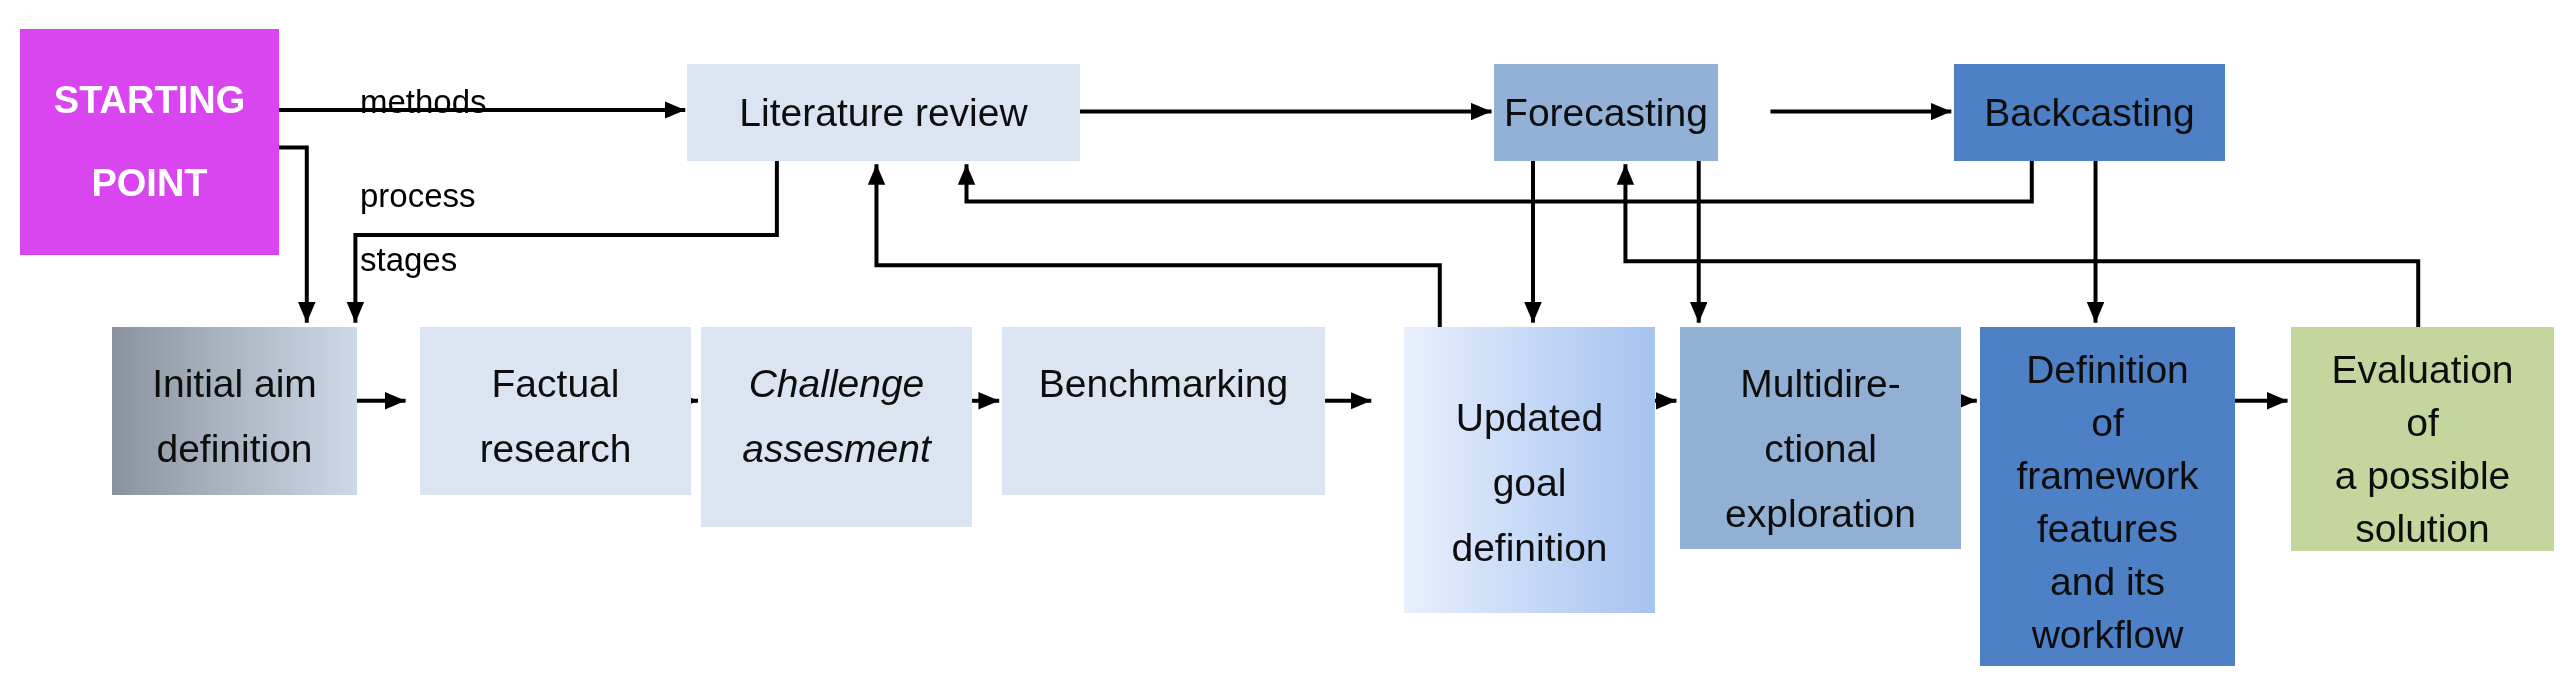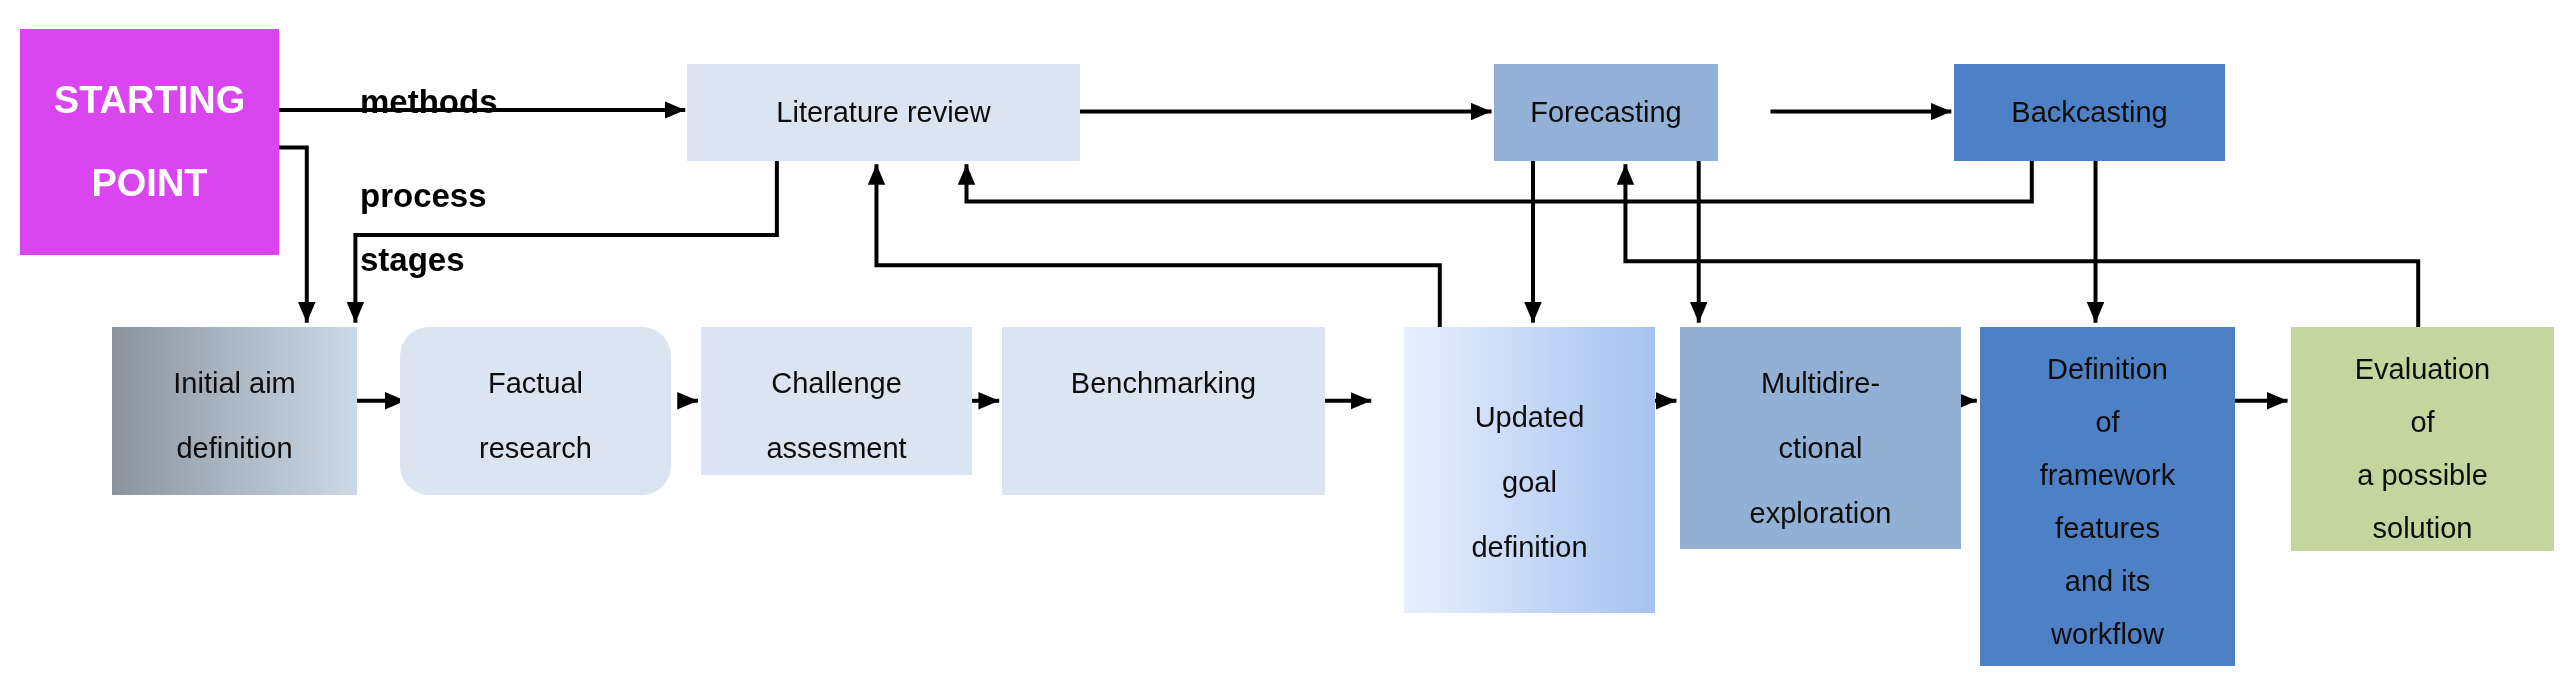--- a/index.html
+++ b/index.html
@@ -10,37 +10,37 @@
     font-family:"Liberation Sans", sans-serif;
     overflow:hidden;
   }
   .edges{position:absolute;left:0;top:0;width:2576px;height:690px;}
   .edges polyline{fill:none;stroke:#000;stroke-width:5;}
   .node{
     position:absolute;
     display:flex;flex-direction:column;align-items:center;
     text-align:center;
     color:#0d0d0d;
-    font-size:29px;
+    font-size:39px;
     line-height:65px;
     padding-top:24px;
     box-sizing:border-box;
   }
   .node .ln{white-space:nowrap;}
   .vcenter{justify-content:center;padding-top:0;}
   .x6,.x4{line-height:53px;padding-top:16px;}
   .start-box{
     position:absolute;
     background:#d946ef;color:#ffffff;
     display:flex;flex-direction:column;align-items:center;justify-content:center;
     text-align:center;font-weight:bold;font-size:38px;line-height:83px;
   }
   .flow-label{
     position:absolute;
-    font-weight:bold;font-size:33px;color:#000;line-height:64px;
+    font-weight:normal;font-size:33px;color:#000;line-height:64px;
     white-space:nowrap;
   }
   
   .f-light{background:#dbe5f1;}
   .f-mid{background:#93b1d7;}
   .f-mid2{background:#92afd4;}
   .f-strong{background:#4e80c6;}
   .f-green{background:#c4d69e;}
   .f-grad-gray{background:linear-gradient(90deg,#8a939d 0%,#a8b4c0 45%,#ccd9e6 100%);}
   .f-grad-blue{background:linear-gradient(90deg,#e9f0fc 0%,#c9dbf7 45%,#a5c2ef 100%);}
@@ -97,26 +97,26 @@
 
   <div class="node vcenter f-strong" style="left:1954px;top:64px;width:271px;height:97px;">
     <div class="ln">Backcasting</div>
   </div>
 
   <div class="node f-grad-gray" style="left:112px;top:327px;width:245px;height:168px;">
     <div class="ln">Initial aim</div>
     <div class="ln">definition</div>
   </div>
 
-  <div class="node f-light" style="left:400px;top:327px;width:271px;height:168px;border-radius:29px;">
+  <div class="node f-light" style="left:420px;top:327px;width:271px;height:168px;">
     <div class="ln">Factual</div>
     <div class="ln">research</div>
   </div>
 
-  <div class="node f-light" style="left:701px;top:327px;width:271px;height:148px;">
+  <div class="node f-light" style="left:701px;top:327px;width:271px;height:200px;font-style:italic;">
     <div class="ln">Challenge</div>
     <div class="ln">assesment</div>
   </div>
 
   <div class="node f-light" style="left:1002px;top:327px;width:323px;height:168px;">
     <div class="ln">Benchmarking</div>
   </div>
 
   <div class="node f-grad-blue" style="left:1404px;top:327px;width:251px;height:286px;justify-content:center;">
     <div class="ln">Updated</div>

